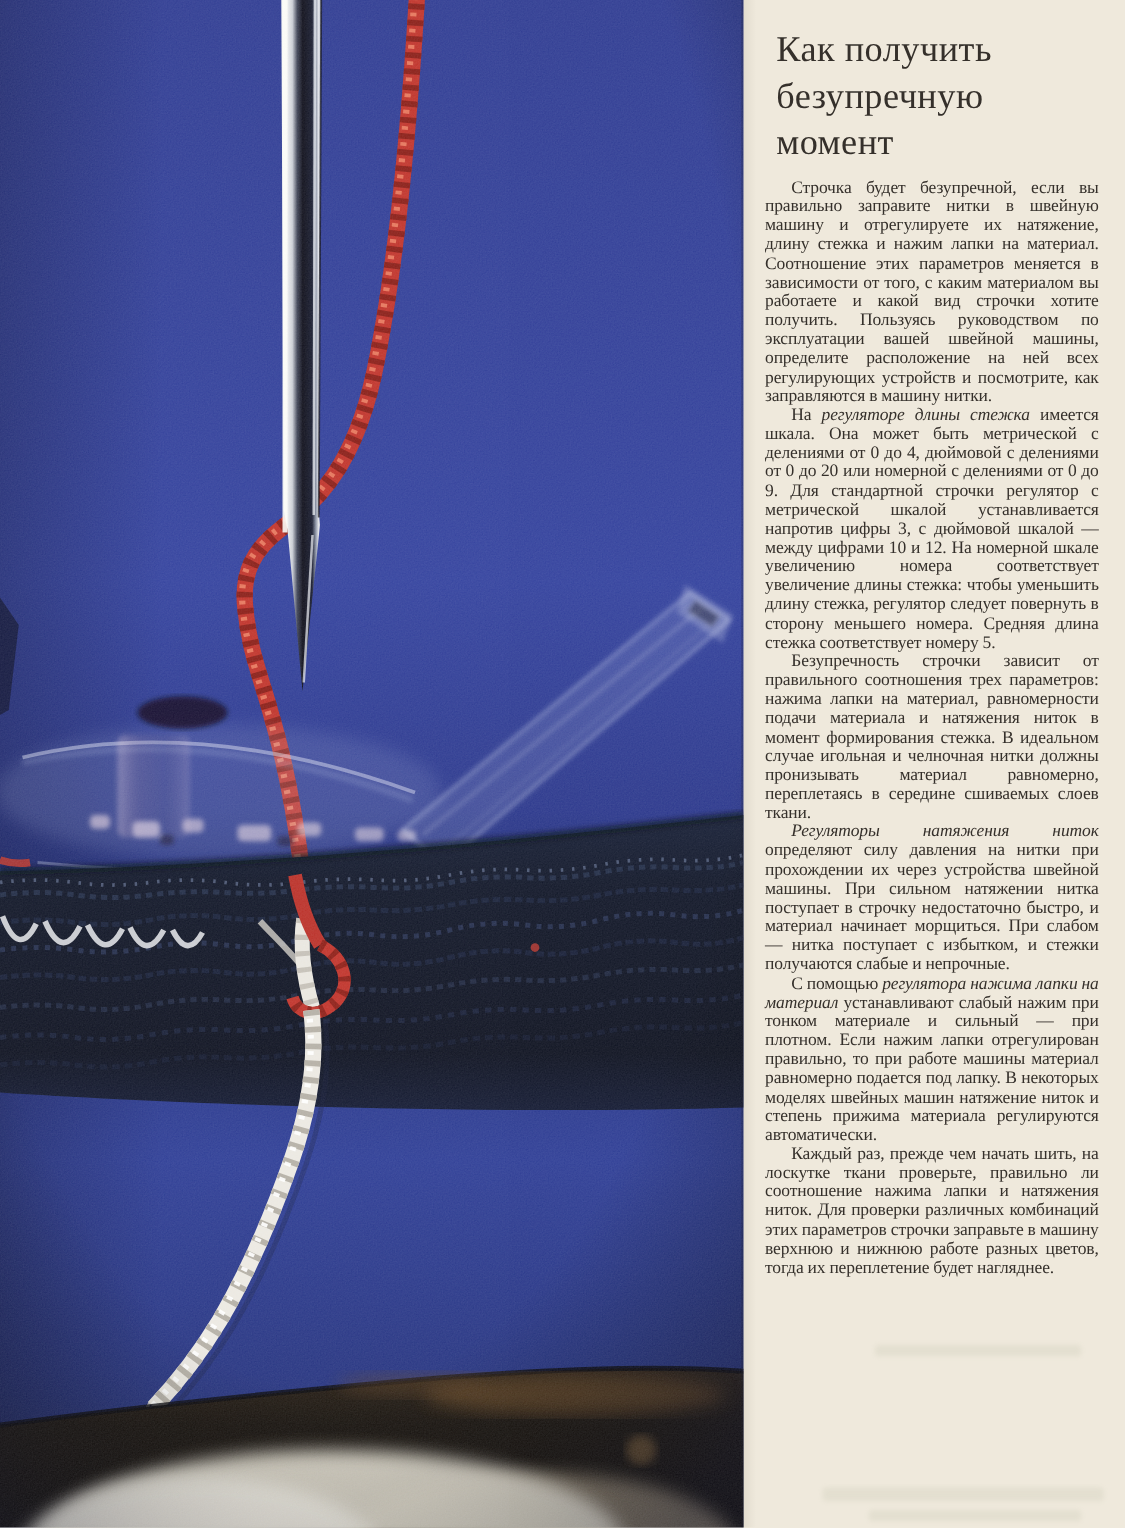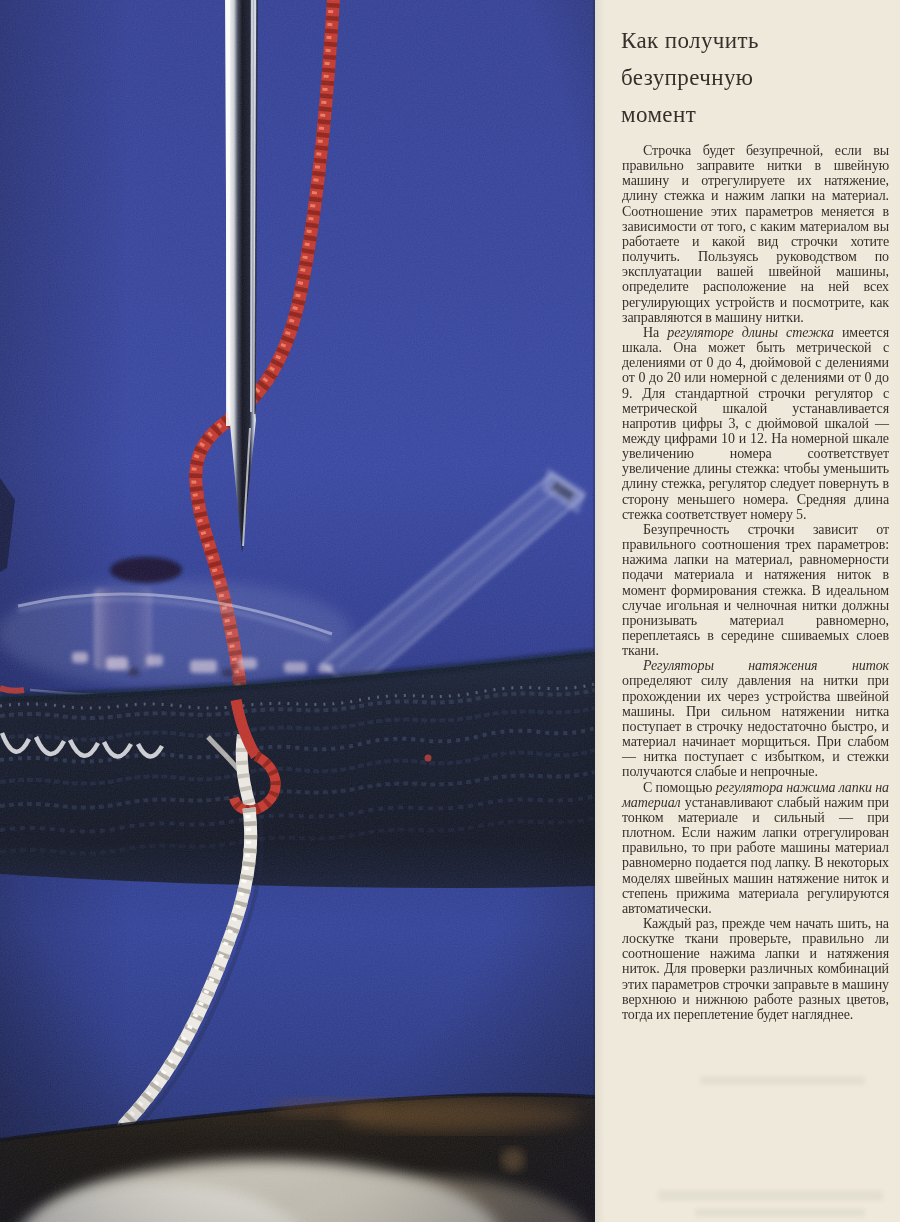--- a/index.html
+++ b/index.html
@@ -10,24 +10,24 @@
   }
   .page{position:absolute;inset:0;width:900px;height:1222px;}
   .photo{position:absolute;left:0;top:0;width:595px;height:1222px;}
   .photo svg{display:block;}
   .column{
     position:absolute;left:595px;top:0;width:305px;height:1222px;
     background:linear-gradient(90deg, rgba(60,50,30,.07) 0, rgba(60,50,30,0) 10px), var(--paper,#efe9dc);
     color:var(--ink,#35302b);
   }
   .title{
-    font-size:23px;line-height:37px;font-weight:400;letter-spacing:.4px;
+    font-size:29px;line-height:37px;font-weight:400;letter-spacing:.4px;
     margin:22px 12px 10px 26px;color:var(--ink,#35302b);
   }
-  .article{width:267px;margin-left:27px;}
+  .article{width:267px;margin-left:17px;}
   .article p{
     margin:0;font-size:14px;line-height:15.15px;text-align:justify;
     text-indent:21px;letter-spacing:-0.1px;word-spacing:-0.2px;
   }
   .article p em{}
   .ghost{position:absolute;background:#99a083;opacity:.13;filter:blur(2px);border-radius:3px;}
 </style>
 </head>
 <body>
 

